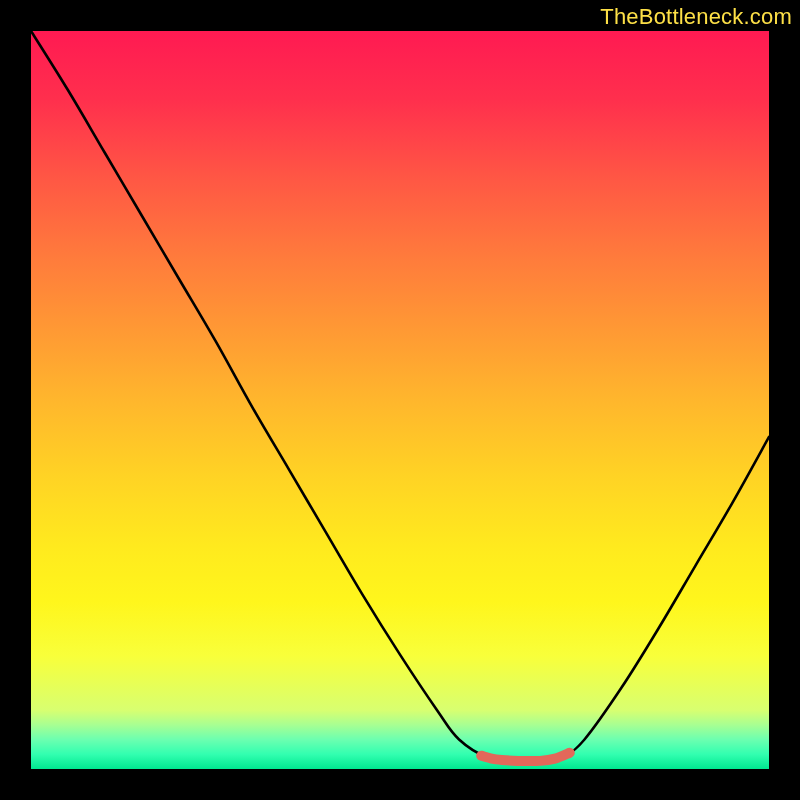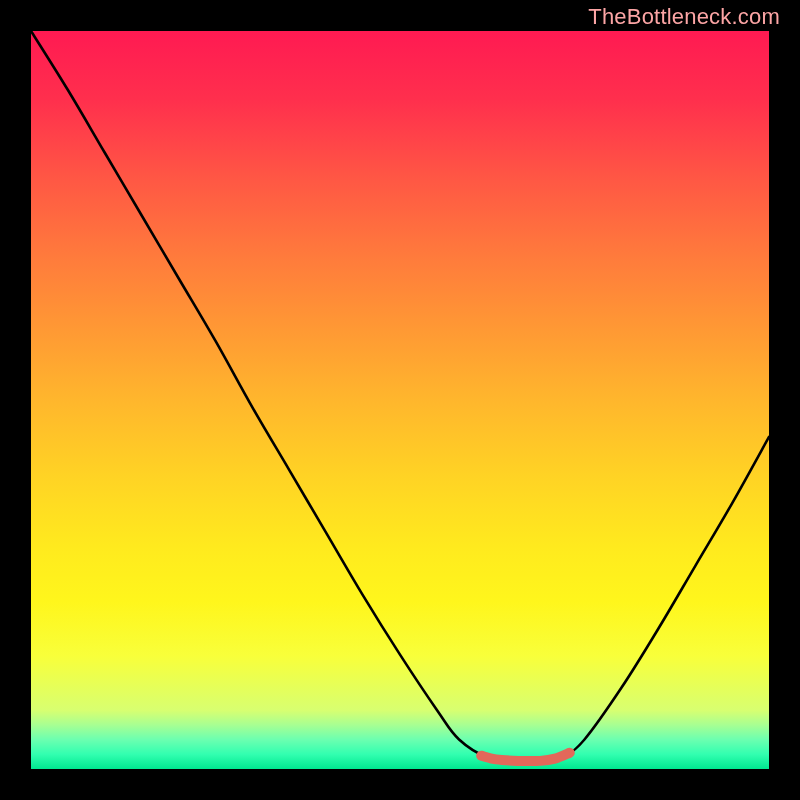--- a/index.html
+++ b/index.html
@@ -13,22 +13,22 @@
   }
   .frame {
     position: relative;
     width: 800px;
     height: 800px;
     background: #000;
   }
   .watermark {
     position: absolute;
     top: 4px;
-    right: 20px;
-    color: #fca5a5;
+    right: 8px;
+    color: #fde047;
     font-size: 22px;
     font-weight: 500;
     letter-spacing: 0.2px;
     z-index: 50;
   }
   .plot-area {
     position: absolute;
     left: 31px;
     top: 31px;
     width: 738px;

